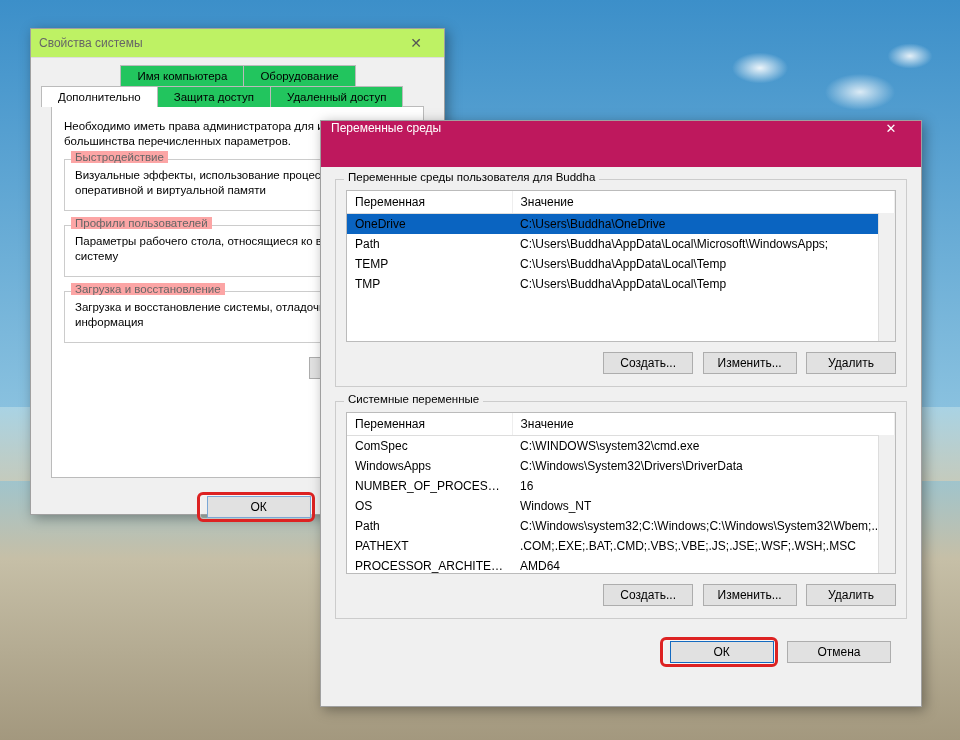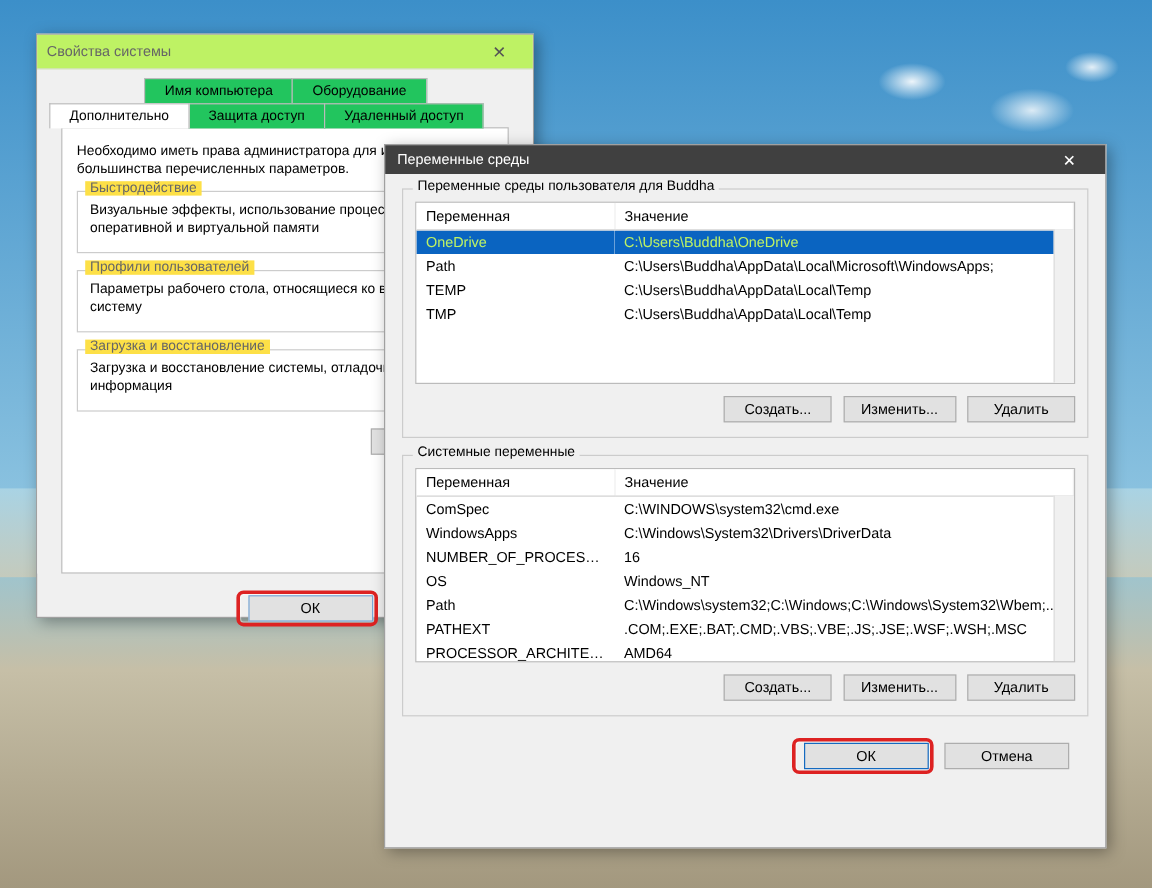--- a/index.html
+++ b/index.html
@@ -10,38 +10,38 @@
 .sp{left:30px;top:28px;width:413px;height:485px;background:#f0f0f0}
 .sp-titlebar{height:28px;display:flex;align-items:center;padding:0 8px;color:#666;font-size:12px;border-bottom:1px solid #ddd;background:#bef264}
 .sp-close{margin-left:auto;width:40px;text-align:center;color:#555;font-size:14px}
 .tabs{padding:6px 10px 0;background:#f0f0f0}
 .tabrow{display:flex}
 .tab{border:1px solid #bbb;border-bottom:none;background:#22c55e;padding:4px 16px;font-size:11.5px;margin-right:-1px;cursor:pointer;position:relative;top:1px}
 .tab.active{background:#fff;z-index:2;top:1px}
 .tab-body{border:1px solid #bbb;background:#fff;margin:0 10px 10px;padding:10px 12px;height:372px;box-sizing:border-box}
 .note{margin:2px 0 10px;font-size:11.5px;line-height:15px}
 .group{border:1px solid #ccc;padding:8px 10px 12px;margin-bottom:14px;position:relative}
-.group-title{position:absolute;top:-9px;left:6px;background:#fde047;padding:0 4px;color:#666;font-size:11.5px}
+.group-title{position:absolute;top:-9px;left:6px;background:#fca5a5;padding:0 4px;color:#666;font-size:11.5px}
 .group-desc{font-size:11.5px;line-height:15px}
 .sp-btns{padding-right:12px;text-align:right}
 .btn{display:inline-block;border:1px solid #adadad;background:#e1e1e1;padding:3px 14px;font-size:12px;cursor:pointer;margin-left:6px;min-width:60px;text-align:center}
 .hl{border:3px solid #d22;border-radius:6px;padding:1px;display:inline-block;box-shadow:0 0 0 1px rgba(255,255,255,.4) inset}
 .hl .btn{border-color:#7aa7d6}
 .ev{left:320px;top:120px;width:600px;height:585px;background:#f0f0f0}
-.ev-titlebar{height:24px;background:#404040;color:#fff;display:flex;align-items:center;padding:0 10px;font-size:12px}
+.ev-titlebar{height:46px;background:#be185d;color:#fff;display:flex;align-items:flex-start;padding:0 10px;font-size:12px}
 .ev-close{margin-left:auto;width:40px;text-align:center;color:#fff;font-size:13px}
 .ev-body{padding:12px 14px}
 .fs{border:1px solid #ccc;padding:10px 10px 12px;position:relative;margin-bottom:14px}
 .fs-title{position:absolute;top:-9px;left:8px;background:#f0f0f0;padding:0 4px;font-size:11.5px}
 .tbl-wrap{border:1px solid #bbb;background:#fff;height:150px;overflow:hidden;position:relative}
 .tbl-wrap.sys{height:160px}
 .tbl{width:100%;border-collapse:collapse;table-layout:fixed}
 .tbl th{text-align:left;font-weight:400;padding:4px 8px;border-bottom:1px solid #ddd;border-right:1px solid #eee;background:#fff;font-size:12px}
 .tbl td{padding:3px 8px;font-size:12px;white-space:nowrap;overflow:hidden;text-overflow:ellipsis}
-.tbl tr.sel td{background:#0a64c1;color:#bef264}
+.tbl tr.sel td{background:#0a64c1;color:#000000}
 .scroll{position:absolute;right:0;top:22px;bottom:0;width:16px;background:#f0f0f0;border-left:1px solid #ddd}
 .btnrow{text-align:right;margin-top:10px}
 .dlg-btns{text-align:right;padding:4px 16px 0 0}
 .dlg-btns .btn{min-width:74px}
 </style>
 </head>
 <body>
 
 <div class="sky"></div>
 <div class="clouds"></div>

